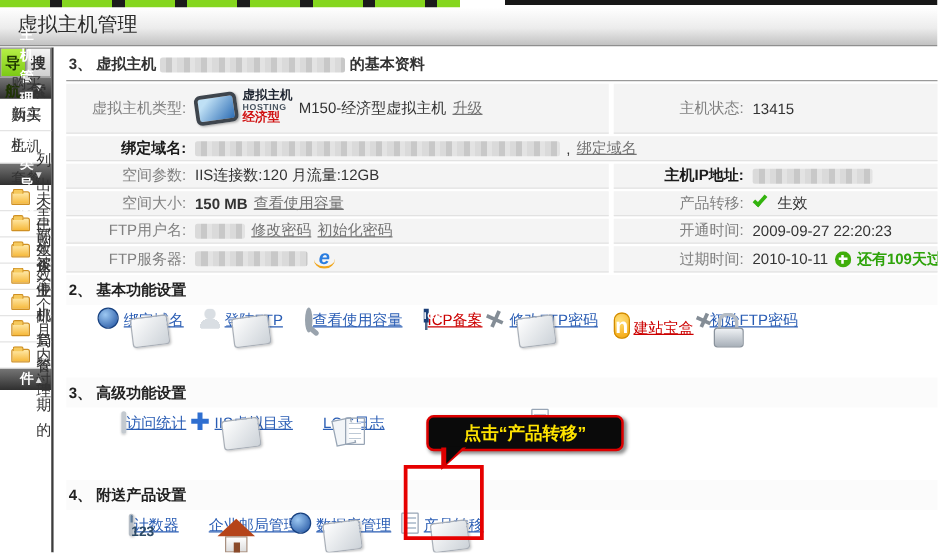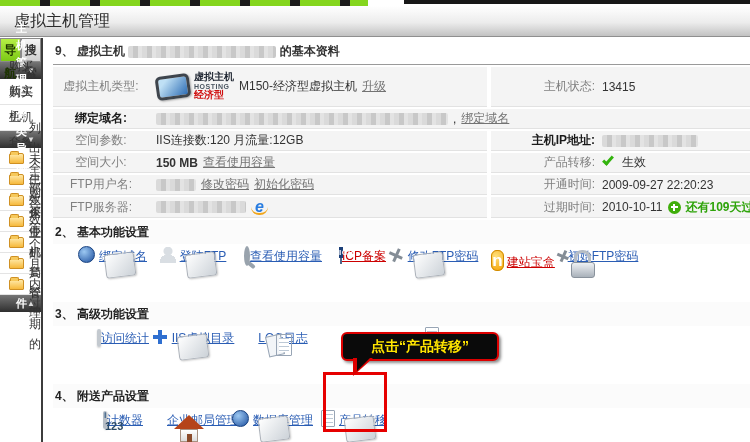--- a/index.html
+++ b/index.html
@@ -45,21 +45,21 @@
   .blur { display:inline-block; vertical-align:middle; height:12px; border-radius:2px;
     background:repeating-linear-gradient(90deg,#dadada 0 5px,#c8c8c8 5px 10px,#e3e3e3 10px 14px); }
 
   
   .info { margin-top:2px; }
   .irow { display:flex; gap:4px; margin-bottom:2px; }
   .cell { background:#f4f4f4; border-bottom:1px solid #e2e2e2; display:flex; align-items:center; }
   .cell.lc { width:434px; }
   .cell.rc { flex:1; }
   .cell.full { width:100%; }
-  .lbl { width:96px; text-align:center; color:#808080; flex:0 0 auto; }
+  .lbl { width:96px; text-align:right; color:#808080; flex:0 0 auto; }
   .lbl.bold { color:#1b1b1b; font-weight:bold; }
   .rlbl { width:104px; text-align:right; color:#808080; flex:0 0 auto; }
   .rlbl.bold { color:#1b1b1b; font-weight:bold; }
   .val { padding-left:7px; color:#333; display:flex; align-items:center; gap:5px; flex-wrap:nowrap; white-space:nowrap; }
   a.lnk { color:#737373; text-decoration:underline; cursor:pointer; }
   .greentxt { color:#2ea30a; font-weight:bold; }
 
   
   .hosticon { display:flex; align-items:center; gap:4px; }
   .hscreen { width:34px; height:24px; border:3px solid #3e454d; border-radius:5px;
@@ -229,21 +229,21 @@
 
       <div class="side-hdr">
         <span>文件夹</span>
         <span class="arr">▲</span>
       </div>
     </div>
 
     <div class="main">
 
       <div class="sec1-title">
-        <span>9、 虚拟主机</span>
+        <span>3、 虚拟主机</span>
         <span class="blur" style="width:148px"></span>
         <span>的基本资料</span>
       </div>
 
       <div class="info">
         <div class="irow">
           <div class="cell lc" style="height:40px">
             <span class="lbl">虚拟主机类型:</span>
             <span class="val">
               <span class="hosticon">

